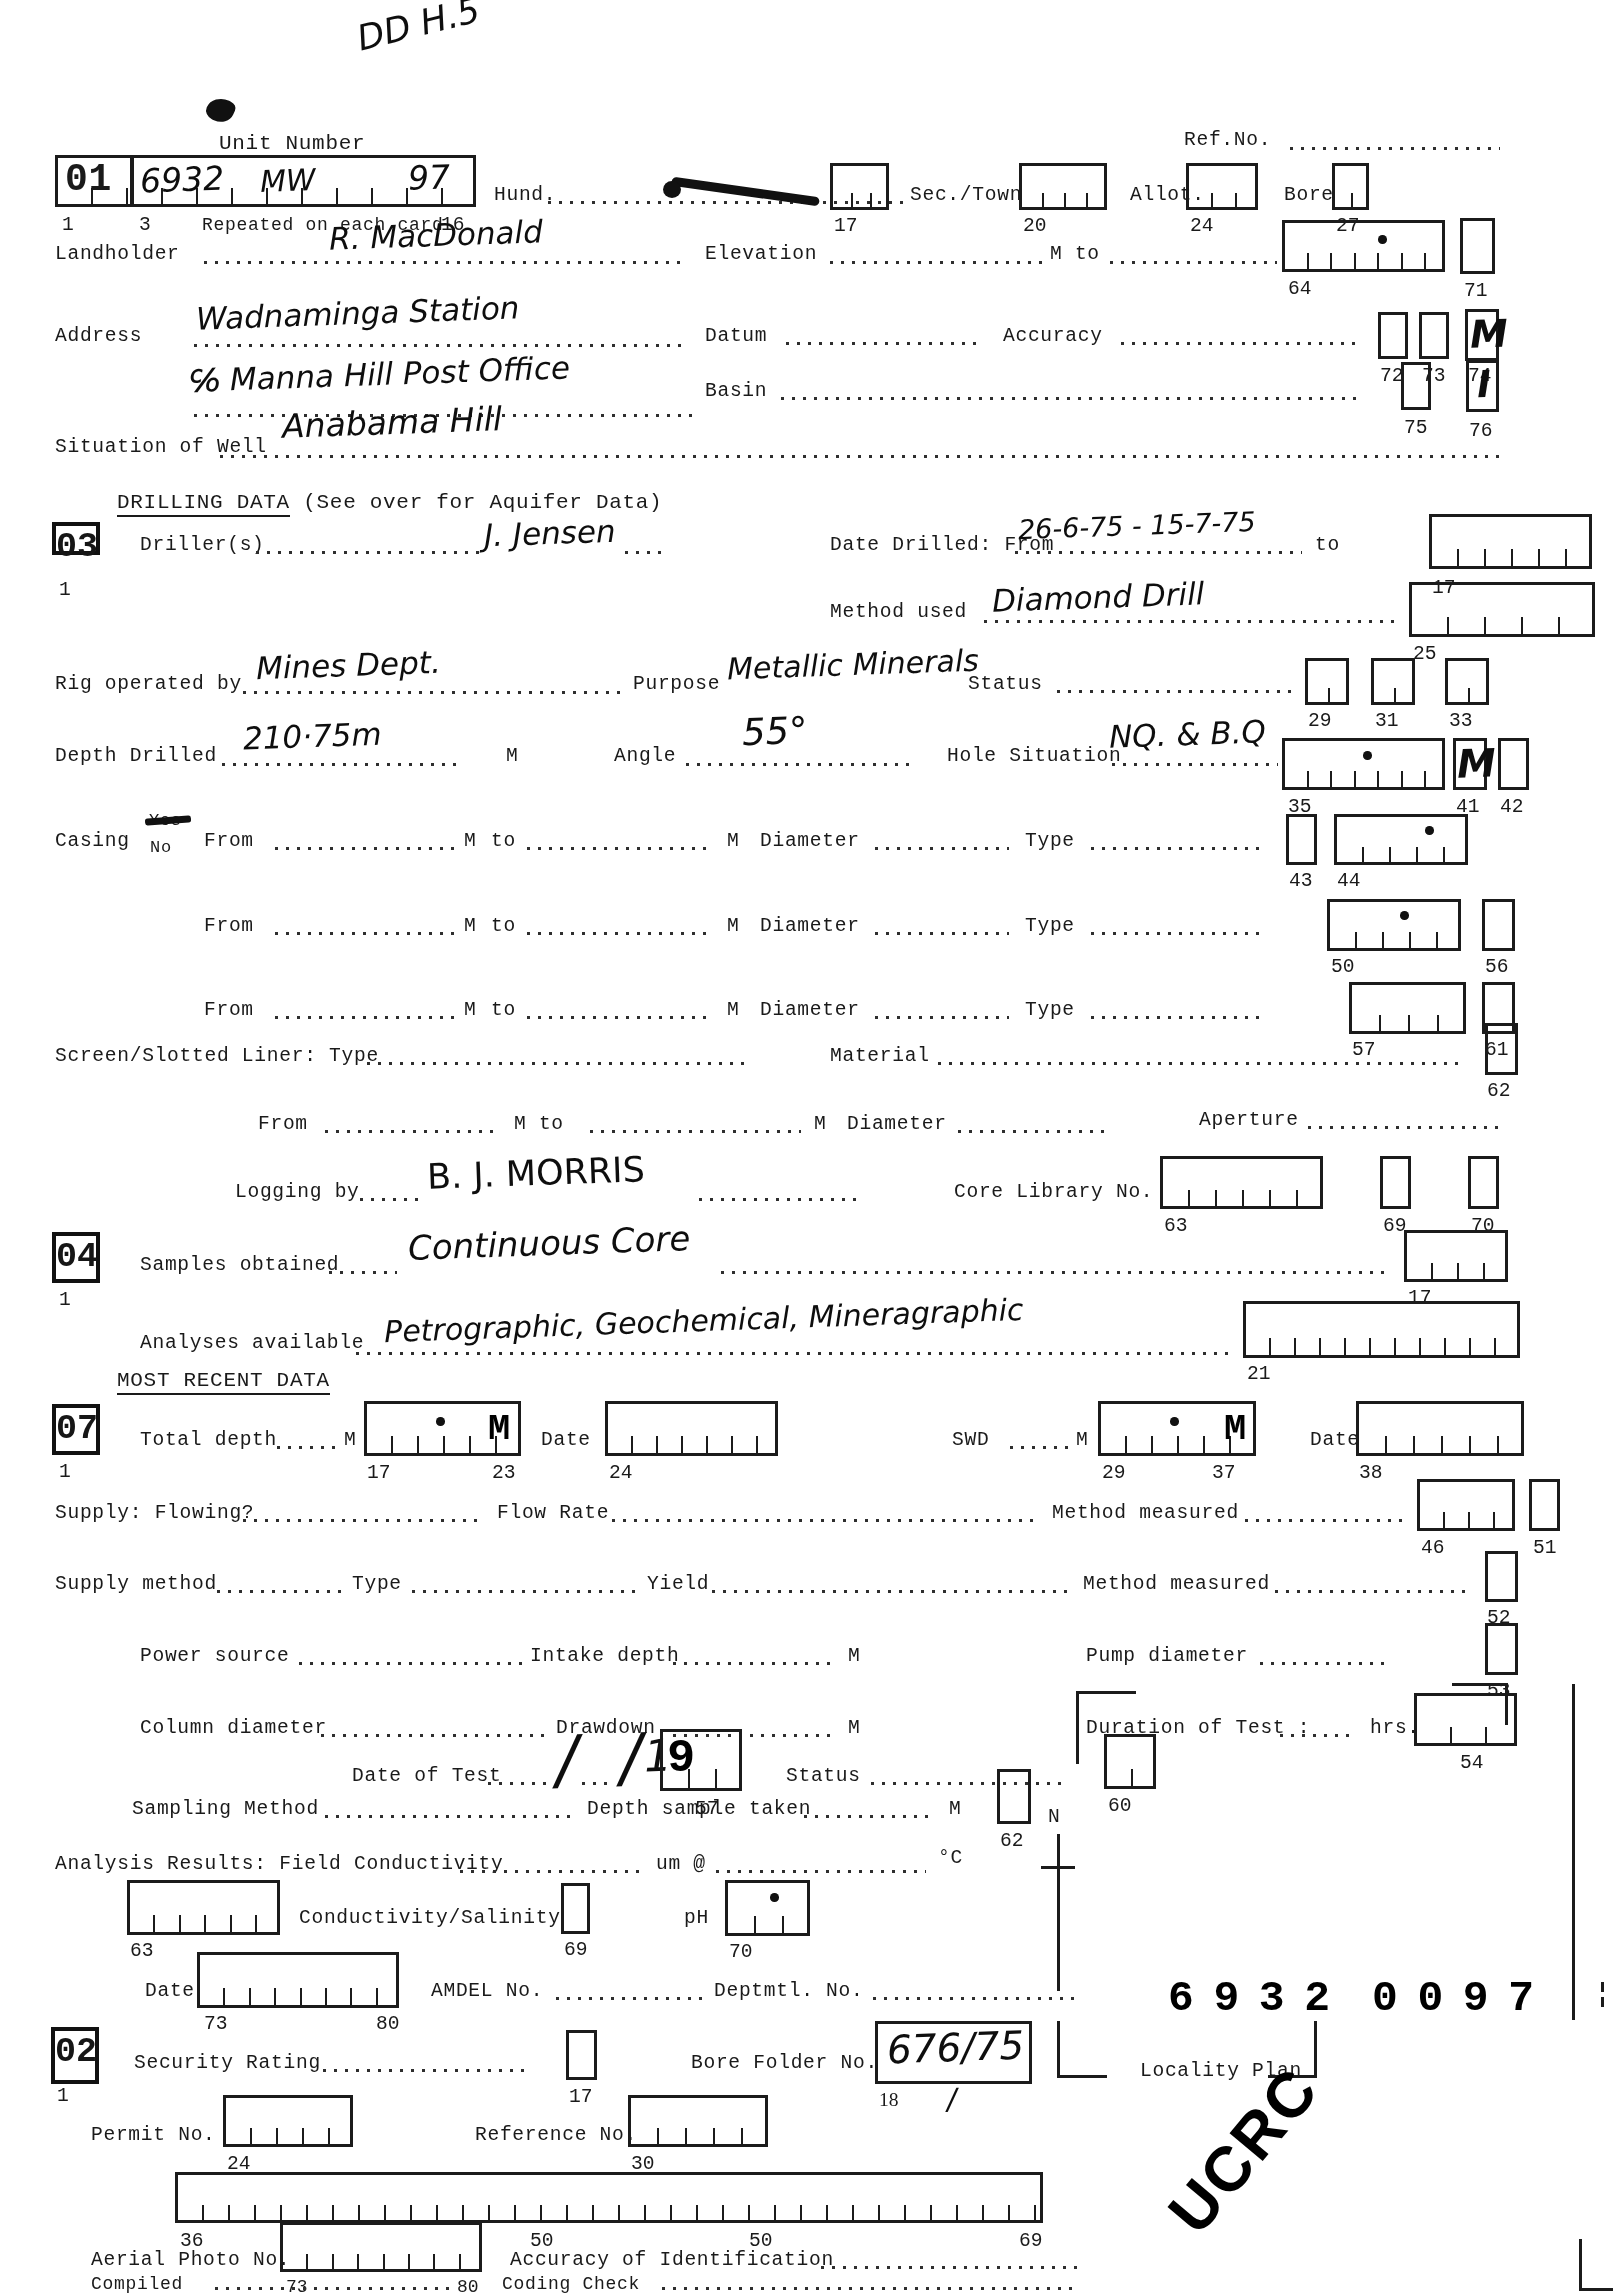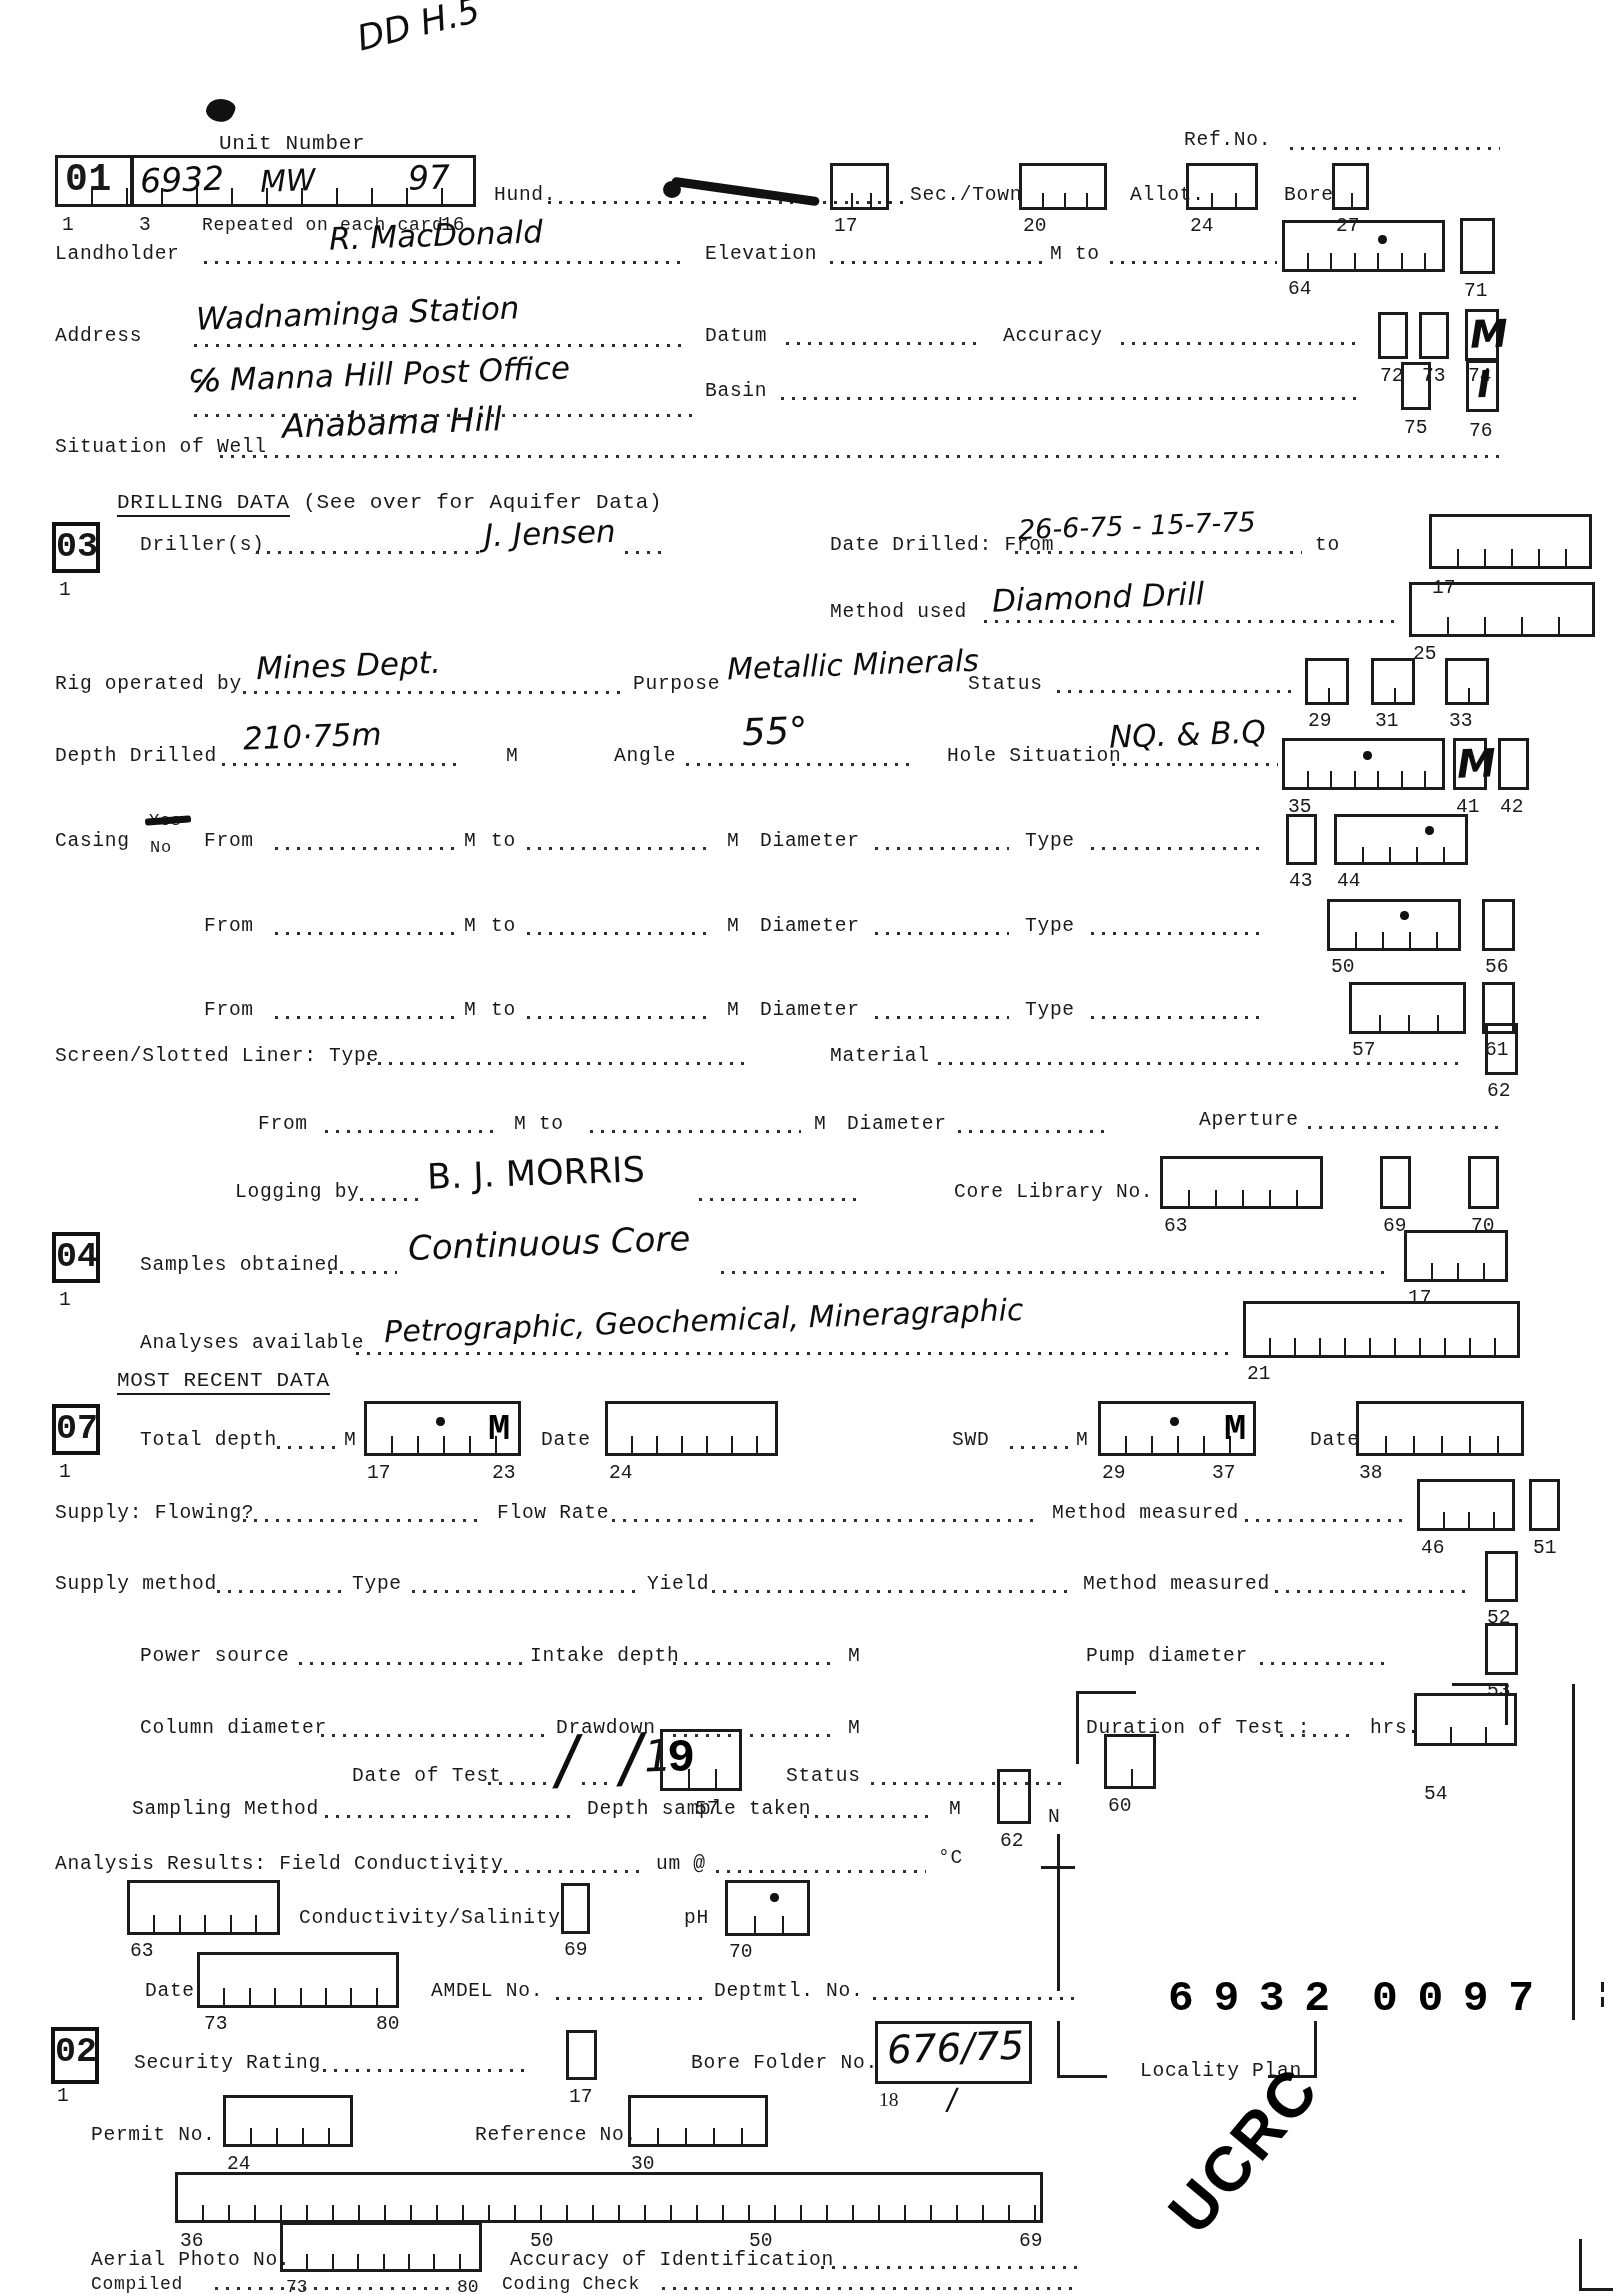--- a/index.html
+++ b/index.html
@@ -103,21 +103,21 @@
 
   <div class="tp" style="left:55px;top:436px;">Situation of Well</div>
   <div class="hw" style="left:282px;top:403px;font-size:33px;">Anabama Hill</div>
   <div class="dl" style="left:220px;top:455px;width:1280px;"></div>
 
   <div class="tp" style="left:117px;top:491px;font-size:21px;">
     <span class="ul">DRILLING DATA</span>
     <span>(See over for Aquifer Data)</span>
   </div>
 
-  <div class="card" style="left:52px;top:522px;width:48px;height:51px;">03</div>
+  <div class="card" style="left:52px;top:522px;width:48px;height:33px;">03</div>
   <div class="num" style="left:59px;top:579px;">1</div>
   <div class="tp" style="left:140px;top:534px;">Driller(s)</div>
   <div class="dl" style="left:256px;top:551px;width:225px;"></div>
   <div class="hw" style="left:484px;top:515px;font-size:31px;">J. Jensen</div>
   <div class="dl" style="left:625px;top:551px;width:40px;"></div>
   <div class="tp" style="left:830px;top:534px;">Date Drilled: From</div>
   <div class="hw" style="left:1018px;top:510px;font-size:27px;">26-6-75 - 15-7-75</div>
   <div class="dl" style="left:1015px;top:551px;width:287px;"></div>
   <div class="tp" style="left:1315px;top:534px;">to</div>
   <div class="cb t" style="left:1429px;top:514px;width:163px;height:55px;--cw:27px;"></div>
@@ -318,21 +318,21 @@
 
   <div class="tp" style="left:140px;top:1717px;">Column diameter</div>
   <div class="dl" style="left:321px;top:1734px;width:227px;"></div>
   <div class="tp" style="left:556px;top:1717px;">Drawdown</div>
   <div class="dl" style="left:673px;top:1734px;width:163px;"></div>
   <div class="tp" style="left:848px;top:1717px;">M</div>
   <div class="tp" style="left:1086px;top:1717px;">Duration of Test :</div>
   <div class="dl" style="left:1280px;top:1734px;width:77px;"></div>
   <div class="tp" style="left:1370px;top:1717px;">hrs.</div>
   <div class="cb t" style="left:1414px;top:1693px;width:103px;height:53px;--cw:35px;"></div>
-  <div class="num" style="left:1424px;top:1752px;margin-top:31px;">54</div>
+  <div class="num" style="left:1460px;top:1752px;">54</div>
 
   <div class="tp" style="left:352px;top:1765px;">Date of Test</div>
   <div class="dl" style="left:488px;top:1782px;width:60px;"></div>
   <div class="hw" style="left:556px;top:1722px;font-size:65px;">/</div>
   <div class="dl" style="left:582px;top:1782px;width:33px;"></div>
   <div class="hw" style="left:620px;top:1720px;font-size:65px;">/</div>
   <div class="hw" style="left:644px;top:1730px;font-size:44px;">1</div>
   <div class="cb t" style="left:660px;top:1729px;width:82px;height:62px;--cw:27px;"></div>
   <span class="mcell" style="left:667px;top:1732px;font-size:47px;">9</span>
   <div class="num" style="left:695px;top:1798px;">57</div>

